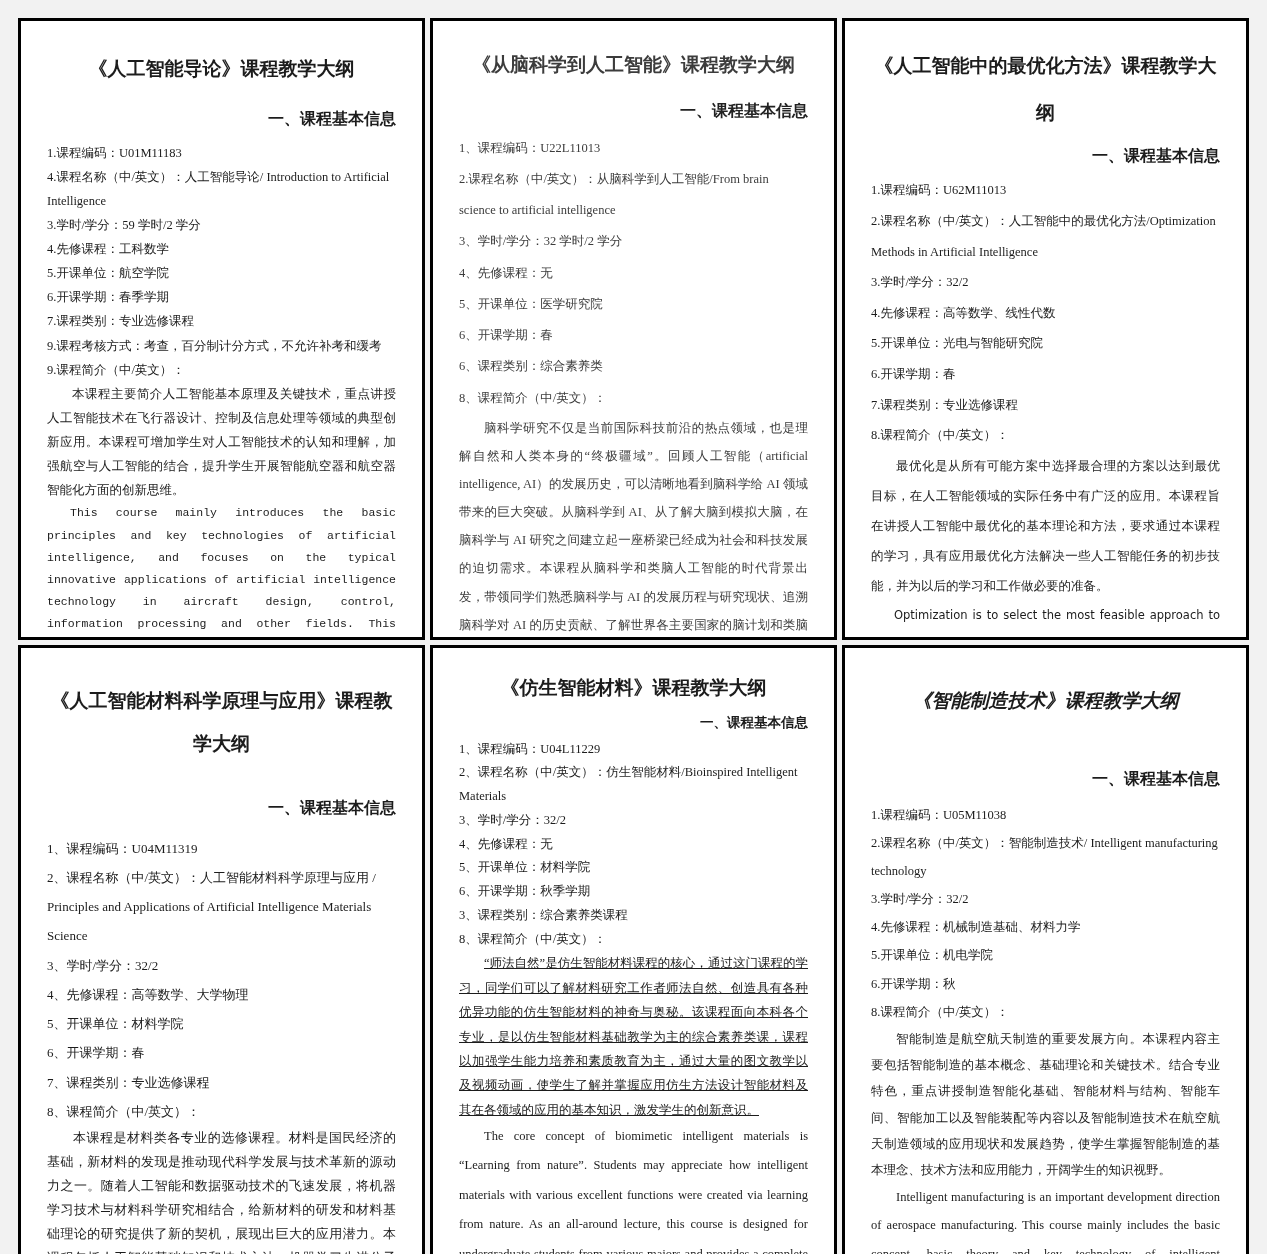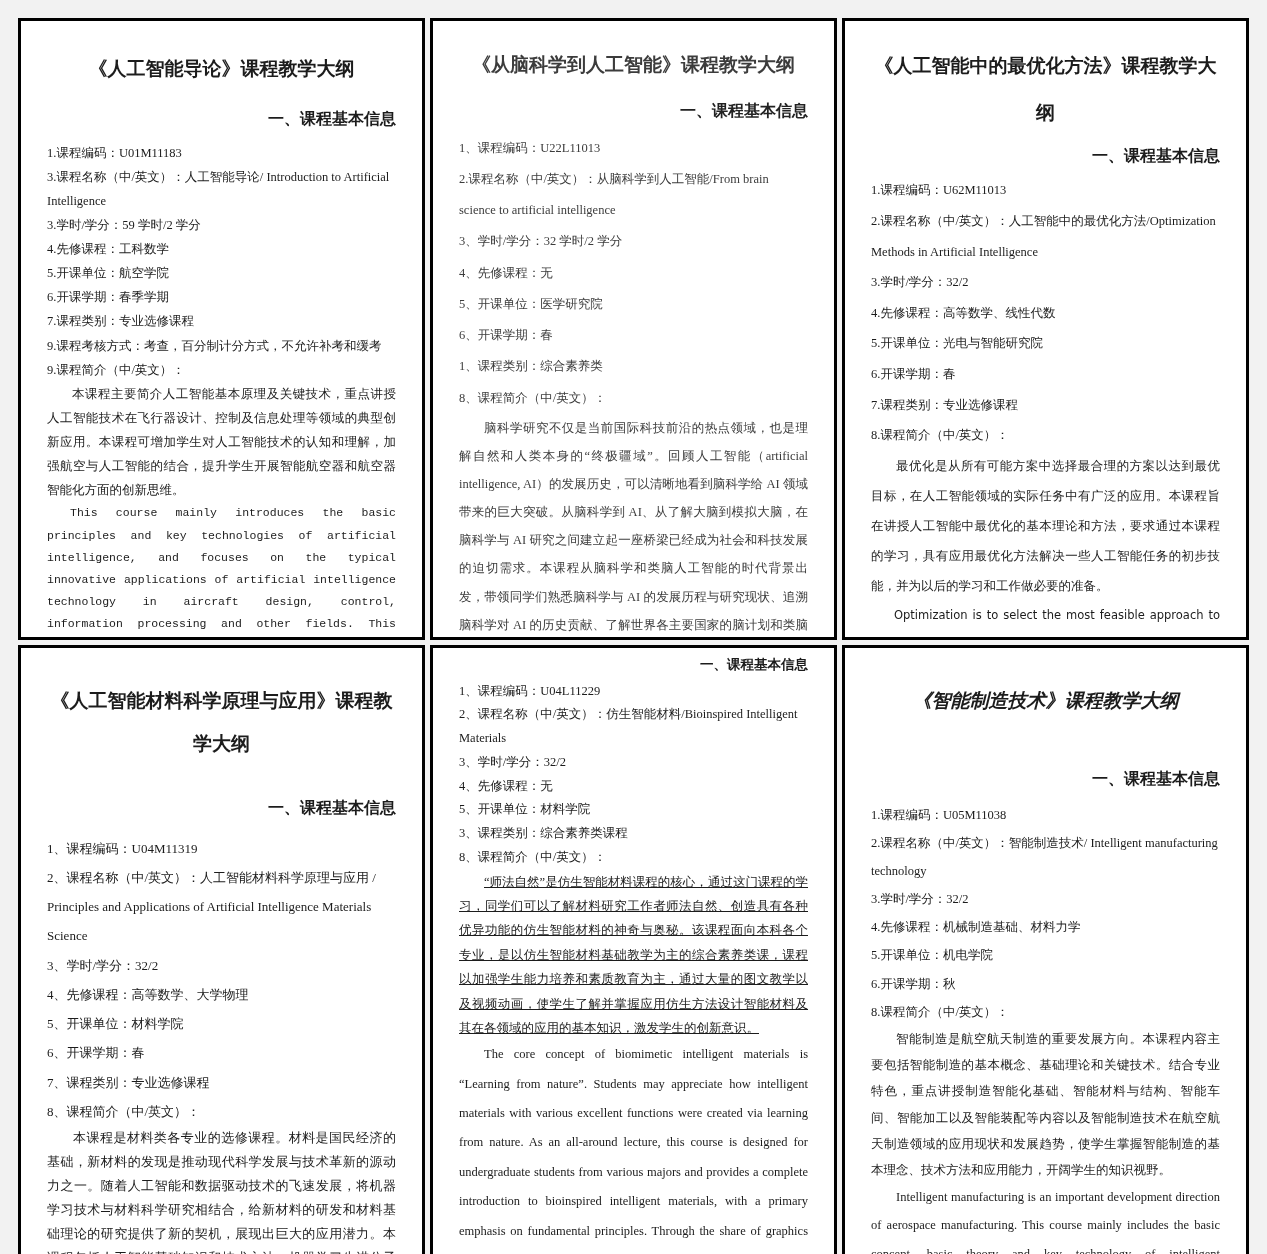--- a/index.html
+++ b/index.html
@@ -77,21 +77,21 @@
 <body>
 
 <main class="grid">
 
   <article class="page p1">
     <h2 class="title">《人工智能导论》课程教学大纲</h2>
     <section class="blocks">
 
     <div class="block b-h1">一、课程基本信息</div>
         <div class="block b-line">1.课程编码：U01M11183</div>
-        <div class="block b-line">3.课程名称（中/英文）：人工智能导论/ Introduction to Artificial Intelligence</div>
+        <div class="block b-line">4.课程名称（中/英文）：人工智能导论/ Introduction to Artificial Intelligence</div>
         <div class="block b-line">3.学时/学分：59 学时/2 学分</div>
         <div class="block b-line">4.先修课程：工科数学</div>
         <div class="block b-line">5.开课单位：航空学院</div>
         <div class="block b-line">6.开课学期：春季学期</div>
         <div class="block b-line">7.课程类别：专业选修课程</div>
         <div class="block b-line">9.课程考核方式：考查，百分制计分方式，不允许补考和缓考</div>
         <div class="block b-line">9.课程简介（中/英文）：</div>
         <div class="block b-zh">本课程主要简介人工智能基本原理及关键技术，重点讲授人工智能技术在飞行器设计、控制及信息处理等领域的典型创新应用。本课程可增加学生对人工智能技术的认知和理解，加强航空与人工智能的结合，提升学生开展智能航空器和航空器智能化方面的创新思维。</div>
         <div class="block b-en">This course mainly introduces the basic principles and key technologies of artificial intelligence, and focuses on the typical innovative applications of artificial intelligence technology in aircraft design, control, information processing and other fields. This course can increase students' cognition and understanding of artificial intelligence technology, strengthen the combination of aviation and artificial intelligence, and improve students' innovative thinking in developing intelligent aircraft and aircraft intelligence.</div>
       </section>
@@ -101,21 +101,21 @@
     <h2 class="title">《从脑科学到人工智能》课程教学大纲</h2>
     <section class="blocks">
 
     <div class="block b-h1">一、课程基本信息</div>
         <div class="block b-line">1、课程编码：U22L11013</div>
         <div class="block b-line">2.课程名称（中/英文）：从脑科学到人工智能/From brain science to artificial intelligence</div>
         <div class="block b-line">3、学时/学分：32 学时/2 学分</div>
         <div class="block b-line">4、先修课程：无</div>
         <div class="block b-line">5、开课单位：医学研究院</div>
         <div class="block b-line">6、开课学期：春</div>
-        <div class="block b-line">1、课程类别：综合素养类</div>
+        <div class="block b-line">6、课程类别：综合素养类</div>
         <div class="block b-line">8、课程简介（中/英文）：</div>
         <div class="block b-zh">脑科学研究不仅是当前国际科技前沿的热点领域，也是理解自然和人类本身的“终极疆域”。回顾人工智能（artificial intelligence, AI）的发展历史，可以清晰地看到脑科学给 AI 领域带来的巨大突破。从脑科学到 AI、从了解大脑到模拟大脑，在脑科学与 AI 研究之间建立起一座桥梁已经成为社会和科技发展的迫切需求。本课程从脑科学和类脑人工智能的时代背景出发，带领同学们熟悉脑科学与 AI 的发展历程与研究现状、追溯脑科学对 AI 的历史贡献、了解世界各主要国家的脑计划和类脑 AI 战略布局、探索脑科学与 AI 之间的各种桥梁、探讨脑科学与 AI 发展的机遇与挑战、思考未来人类与 AI 有机共存的场景。</div>
       </section>
   </article>
 
   <article class="page p3">
     <h2 class="title">《人工智能中的最优化方法》课程教学大纲</h2>
     <section class="blocks">
 
     <div class="block b-h1">一、课程基本信息</div>
@@ -143,28 +143,30 @@
         <div class="block b-line">4、先修课程：高等数学、大学物理</div>
         <div class="block b-line">5、开课单位：材料学院</div>
         <div class="block b-line">6、开课学期：春</div>
         <div class="block b-line">7、课程类别：专业选修课程</div>
         <div class="block b-line">8、课程简介（中/英文）：</div>
         <div class="block b-zh">本课程是材料类各专业的选修课程。材料是国民经济的基础，新材料的发现是推动现代科学发展与技术革新的源动力之一。随着人工智能和数据驱动技术的飞速发展，将机器学习技术与材料科学研究相结合，给新材料的研发和材料基础理论的研究提供了新的契机，展现出巨大的应用潜力。本课程包括人工智能基础知识和技术方法、机器学习先进分子动力学、人工智能和材料科学应用及发展前景。</div>
       </section>
   </article>
 
   <article class="page p5">
+    <h2 class="title">《仿生智能材料》课程教学大纲</h2>
     <section class="blocks">
 
     <div class="block b-h1">一、课程基本信息</div>
         <div class="block b-line">1、课程编码：U04L11229</div>
         <div class="block b-line">2、课程名称（中/英文）：仿生智能材料/Bioinspired Intelligent Materials</div>
         <div class="block b-line">3、学时/学分：32/2</div>
         <div class="block b-line">4、先修课程：无</div>
         <div class="block b-line">5、开课单位：材料学院</div>
+        <div class="block b-line">6、开课学期：秋季学期</div>
         <div class="block b-line">3、课程类别：综合素养类课程</div>
         <div class="block b-line">8、课程简介（中/英文）：</div>
         <div class="block b-zh">“师法自然”是仿生智能材料课程的核心，通过这门课程的学习，同学们可以了解材料研究工作者师法自然、创造具有各种优异功能的仿生智能材料的神奇与奥秘。该课程面向本科各个专业，是以仿生智能材料基础教学为主的综合素养类课，课程以加强学生能力培养和素质教育为主，通过大量的图文教学以及视频动画，使学生了解并掌握应用仿生方法设计智能材料及其在各领域的应用的基本知识，激发学生的创新意识。</div>
         <div class="block b-en">The core concept of biomimetic intelligent materials is “Learning from nature”. Students may appreciate how intelligent materials with various excellent functions were created via learning from nature. As an all-around lecture, this course is designed for undergraduate students from various majors and provides a complete introduction to bioinspired intelligent materials, with a primary emphasis on fundamental principles. Through the share of graphics and videos from cutting-edge research, students may understand the basic knowledge of applying biomimetic approaches to create intelligent materials and their applications in numerous fields, therefore strengthening students' ability and stimulating their innovation awareness.</div>
       </section>
   </article>
 
   <article class="page p6">
     <h2 class="title">《智能制造技术》课程教学大纲</h2>
     <section class="blocks">

